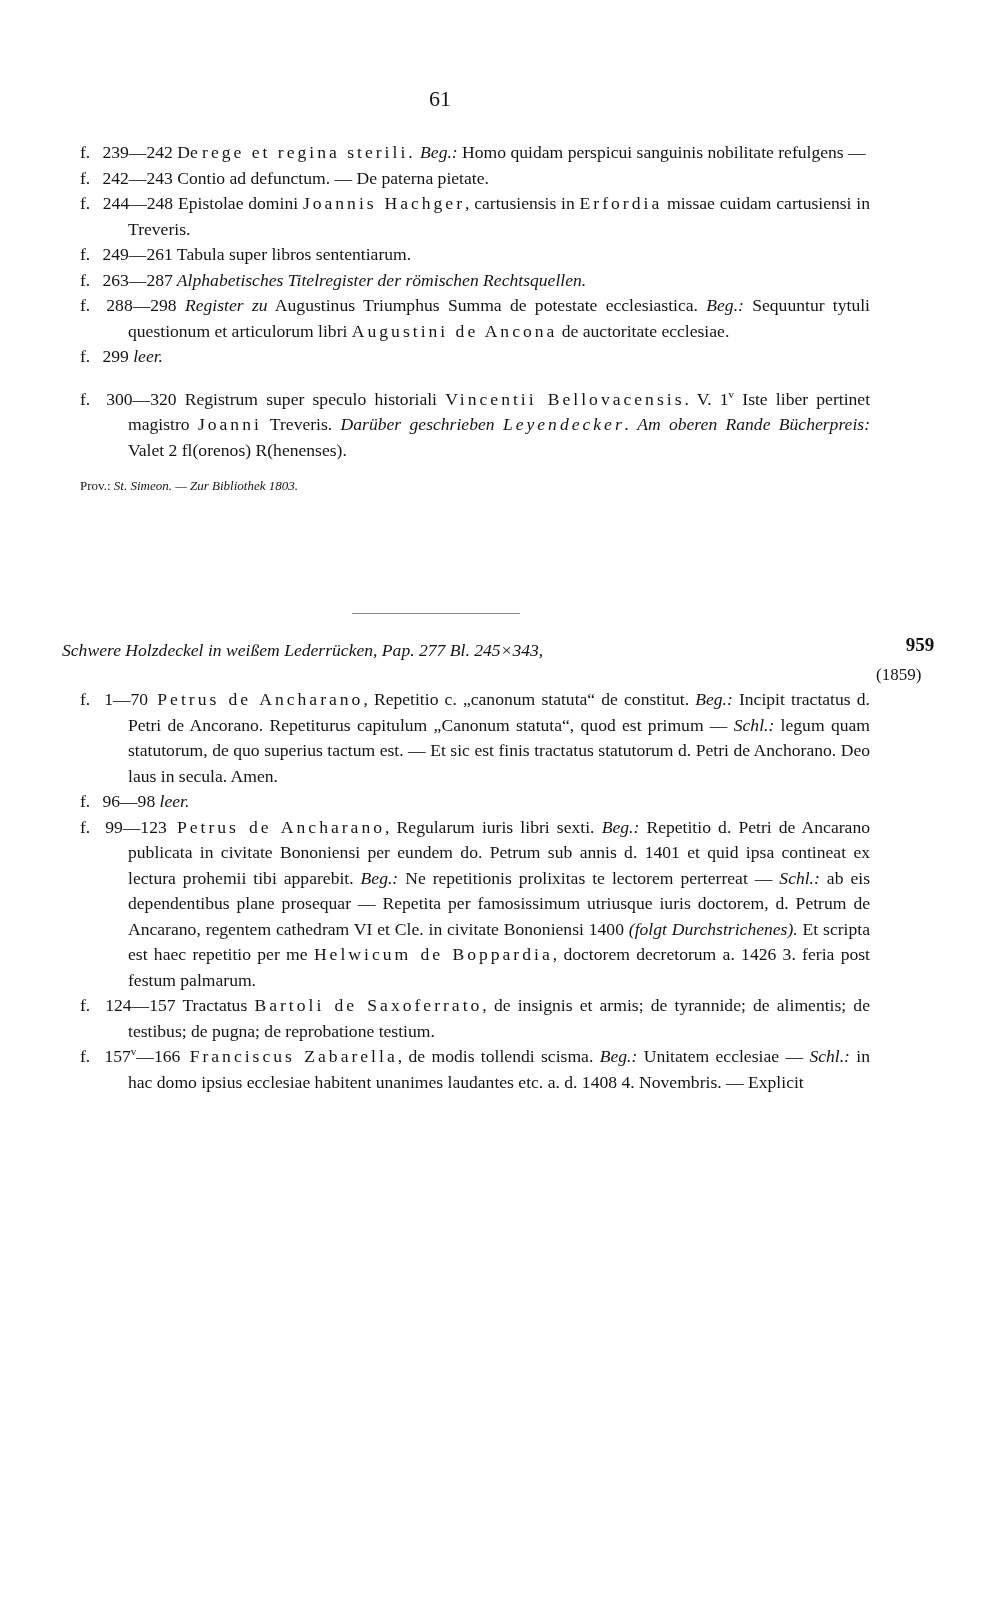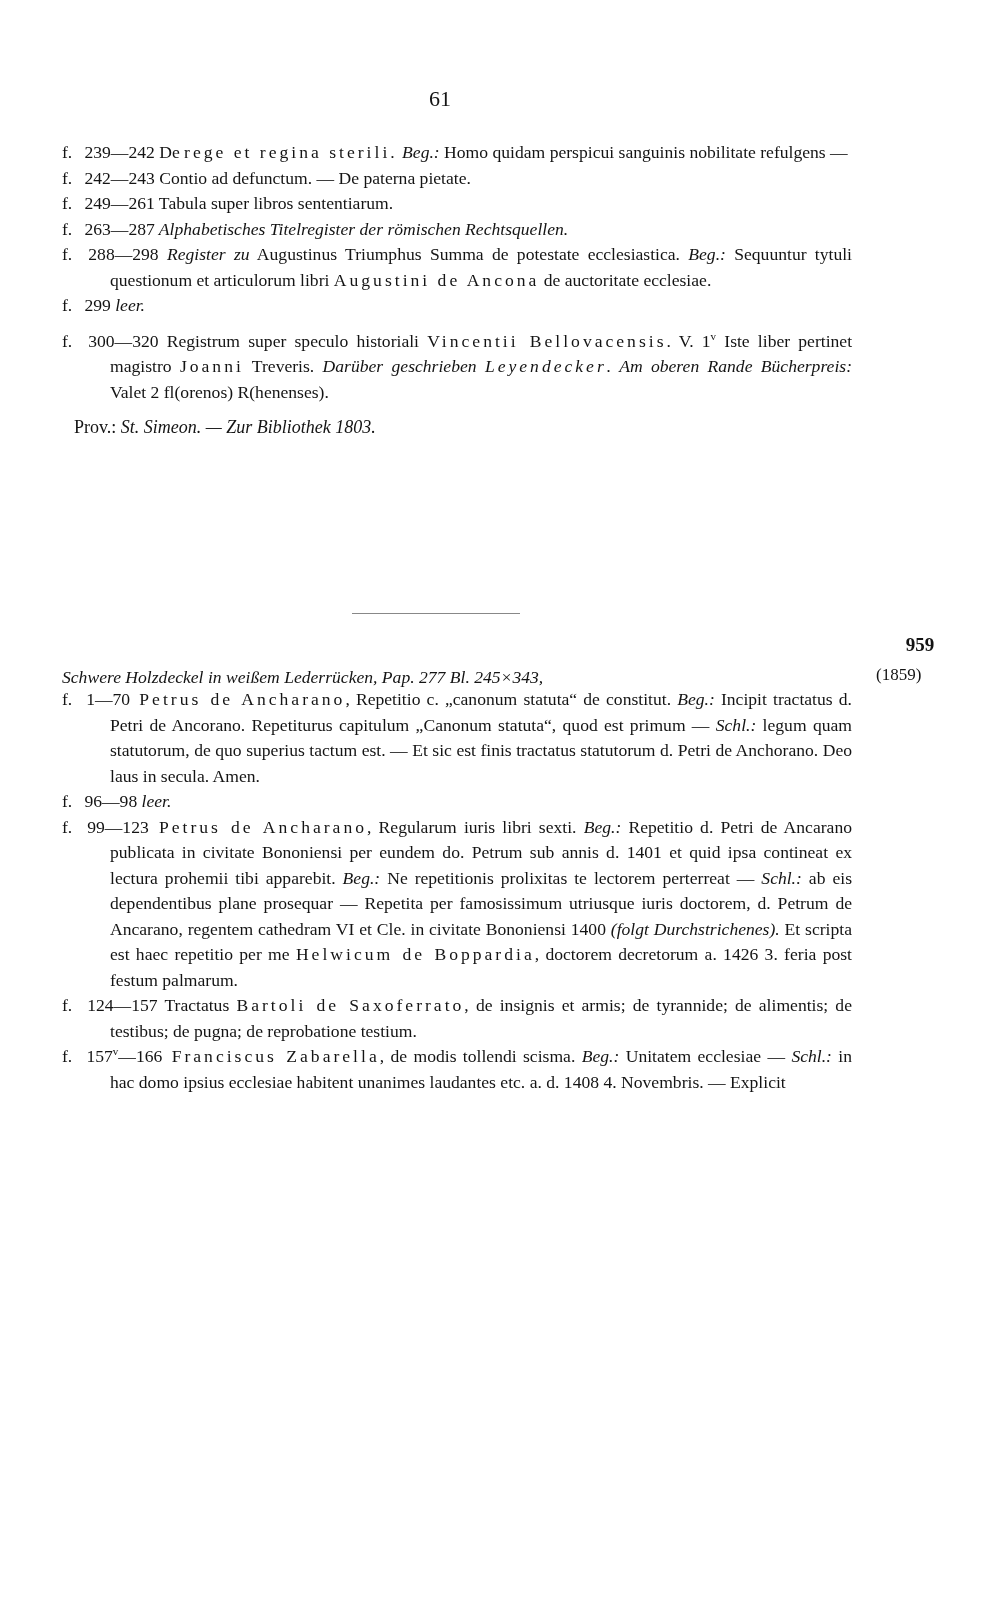--- a/index.html
+++ b/index.html
@@ -5,59 +5,60 @@
   html, body { margin: 0; padding: 0; background: #ffffff; }
   body {
     width: 1000px; height: 1606px; position: relative; overflow: hidden;
     font-family: "Liberation Serif", "DejaVu Serif", serif;
     color: #141414;
   }
   .page-number {
     position: absolute; top: 86px; left: 0; width: 880px; text-align: center;
     font-size: 22px;
   }
-  .block { position: absolute; left: 62px; width: 790px; }
+  .block { position: absolute; left: 80px; width: 790px; }
   .entry {
     font-size: 17.6px; line-height: 25.5px; text-align: justify;
     padding-left: 48px; text-indent: -48px; margin: 0;
   }
-  .entry.gap { margin-top: 10px; }
+  .entry.gap { margin-top: 17px; }
   .entry .f { display: inline-block; width: 18px; text-indent: 0; }
   .sp { letter-spacing: 3px; }
   i { font-style: italic; }
   .prov {
-    font-size: 18px; line-height: 25.5px; margin: 10px 0 0 12px;
+    font-size: 13px; line-height: 25.5px; margin: 10px 0 0 0;
   }
   .rule {
     position: absolute; top: 613px; left: 352px; width: 168px; height: 0;
     border-top: 1px solid #888;
   }
   .desc {
     position: absolute; top: 638px; left: 62px; width: 790px;
-    font-size: 17.6px; line-height: 25px; font-style: italic; margin-top: 27px;
+    font-size: 17.6px; line-height: 25px; font-style: italic;
   }
   .desc .line2 { padding-left: 0; }
   .shelf {
     position: absolute; top: 634px; left: 880px; width: 80px; text-align: center;
     font-size: 19px; font-weight: bold;
   }
   .shelf-old {
     position: absolute; top: 665px; left: 876px; width: 90px; 
     font-size: 17px;
   }
   sup { font-size: 11px; vertical-align: super; line-height: 0; }
 </style>
 </head>
 <body>
 
 <div class="page-number">61</div>
 
 <div class="block" id="sec1" style="top:140px;">
     <p class="entry"><span class="f">f.</span><span> 239—242</span><span> De </span><span class="sp">rege et regina sterili.</span><i> Beg.:</i><span> Homo quidam perspicui sanguinis nobilitate refulgens —</span></p>
     <p class="entry"><span class="f">f.</span><span> 242—243</span><span> Contio ad defunctum. — De paterna pietate.</span></p>
+    <p class="entry"><span class="f">f.</span><span> 244—248</span><span> Epistolae domini </span><span class="sp">Joannis Hachger</span><span>, cartusiensis in </span><span class="sp">Erfordia</span><span> missae cuidam cartusiensi in Treveris.</span></p>
     <p class="entry"><span class="f">f.</span><span> 249—261</span><span> Tabula super libros sententiarum.</span></p>
     <p class="entry"><span class="f">f.</span><span> 263—287</span><i> Alphabetisches Titelregister der römischen Rechtsquellen.</i></p>
     <p class="entry"><span class="f">f.</span><span> 288—298</span><i> Register zu</i><span> Augustinus Triumphus Summa de potestate ecclesiastica. </span><i>Beg.:</i><span> Sequuntur tytuli questionum et articulorum libri </span><span class="sp">Augustini de Ancona</span><span> de auctoritate ecclesiae.</span></p>
     <p class="entry"><span class="f">f.</span><span> 299</span><i> leer.</i></p>
     <p class="entry gap"><span class="f">f.</span><span> 300—320</span><span> Registrum super speculo historiali </span><span class="sp">Vincentii Bellovacensis</span><span>. V. 1</span><sup>v</sup><span> Iste liber pertinet magistro </span><span class="sp">Joanni</span><span> Treveris. </span><i>Darüber geschrieben </i><i class="sp">Leyendecker</i><i>. Am oberen Rande Bücherpreis:</i><span> Valet 2 fl(orenos) R(henenses).</span></p>
     <div class="prov"><span>Prov.:</span><i> St. Simeon. — Zur Bibliothek 1803.</i></div>
   </div>
 
 <div class="rule"></div>
 

